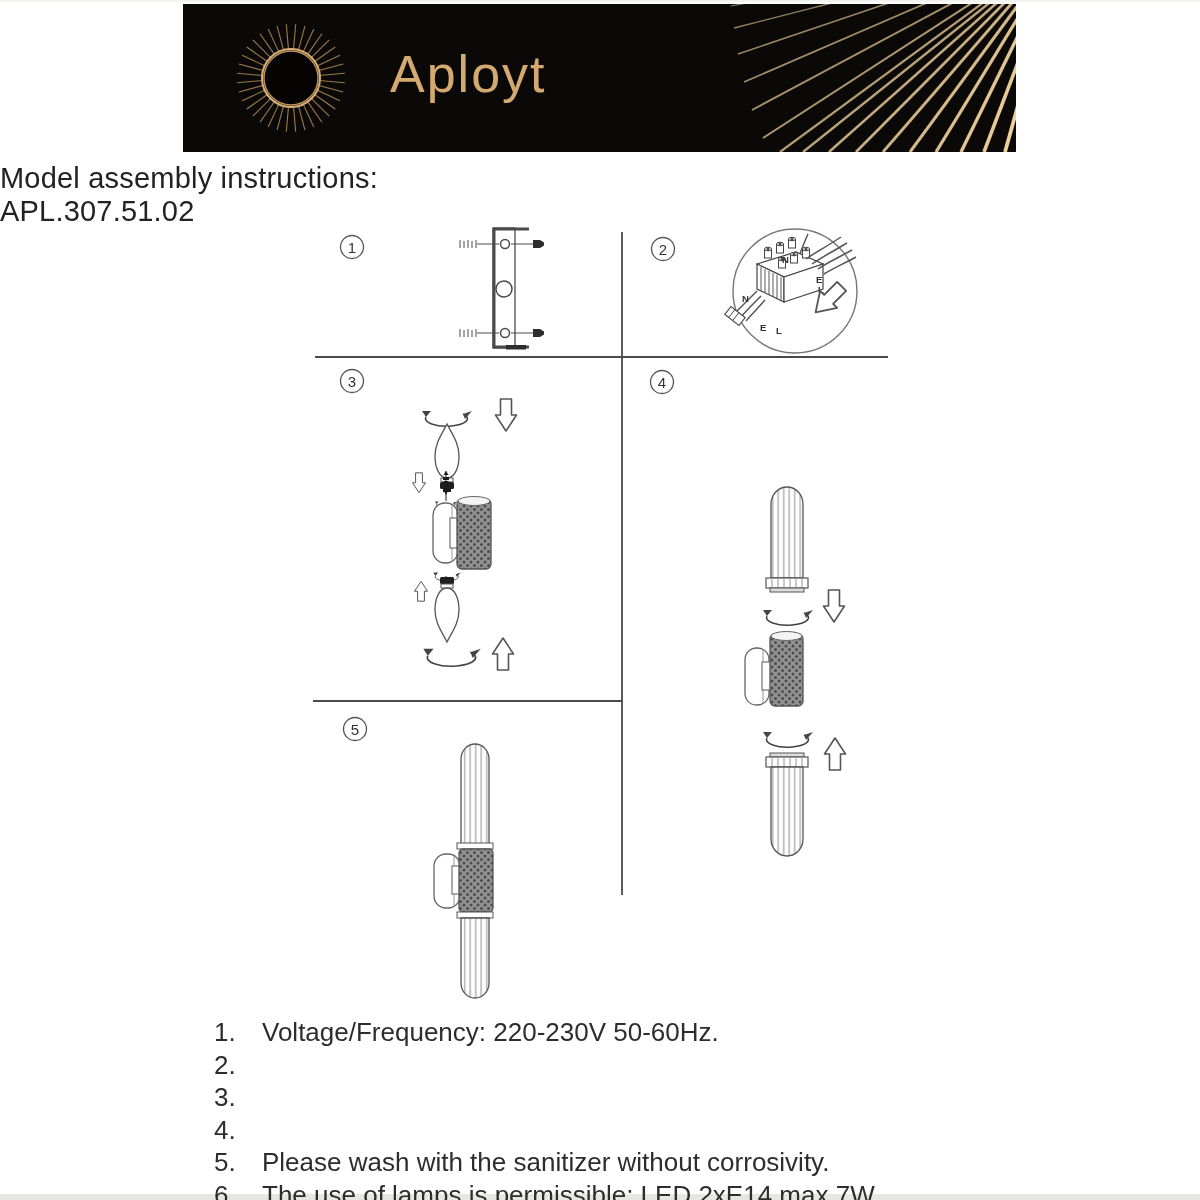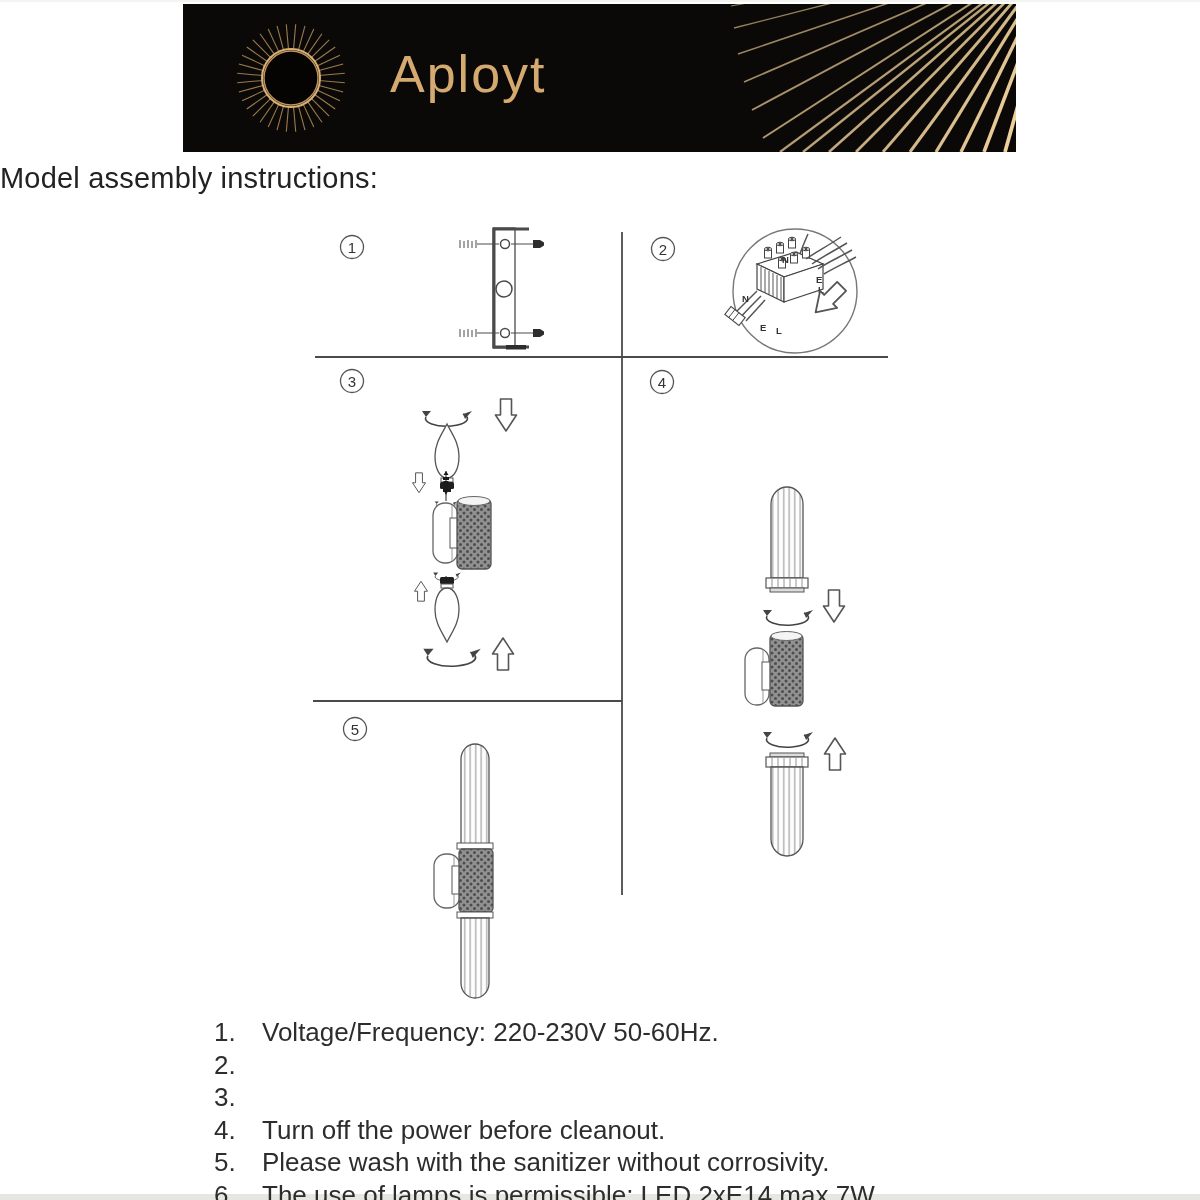--- a/index.html
+++ b/index.html
@@ -137,20 +137,21 @@
           <line x1="880" y1="-60" x2="753" y2="148" stroke="rgb(219,191,142)" stroke-width="3.24"></line>
           <line x1="880" y1="-60" x2="778" y2="148" stroke="rgb(225,197,147)" stroke-width="3.41"></line>
           <line x1="880" y1="-60" x2="801" y2="148" stroke="rgb(232,202,151)" stroke-width="3.58"></line>
           <line x1="880" y1="-60" x2="822" y2="148" stroke="rgb(238,208,156)" stroke-width="3.75"></line>
         </g>
     </svg>
   </div>
 
   <div class="title-block">
     <div>Model assembly instructions:</div>
+    <div>APL.307.51.02</div>
   </div>
 
   <svg class="diagram" width="1200" height="1200" viewBox="0 0 1200 1200">
     <defs>
       <pattern id="knurl" patternUnits="userSpaceOnUse" width="7" height="7">
         <rect width="7" height="7" fill="#919191"></rect>
         <circle cx="2" cy="2" r="1.5" fill="#4d4d4d"></circle>
         <circle cx="5.5" cy="5.5" r="1.5" fill="#4d4d4d"></circle>
       </pattern>
       <pattern id="flute" patternUnits="userSpaceOnUse" width="5.5" height="9">
@@ -383,21 +384,20 @@
         <span class="txt">Voltage/Frequency: 220-230V 50-60Hz.</span>
       </div>
     <div class="row">
         <span class="num">2.</span>
       </div>
     <div class="row">
         <span class="num">3.</span>
       </div>
     <div class="row">
         <span class="num">4.</span>
-        <span class="txt">Turn off the power before cleanout.</span>
       </div>
     <div class="row">
         <span class="num">5.</span>
         <span class="txt">Please wash with the sanitizer without corrosivity.</span>
       </div>
     <div class="row">
         <span class="num">6.</span>
         <span class="txt">The use of lamps is permissible: LED 2xE14 max 7W.</span>
       </div>
   </div>

